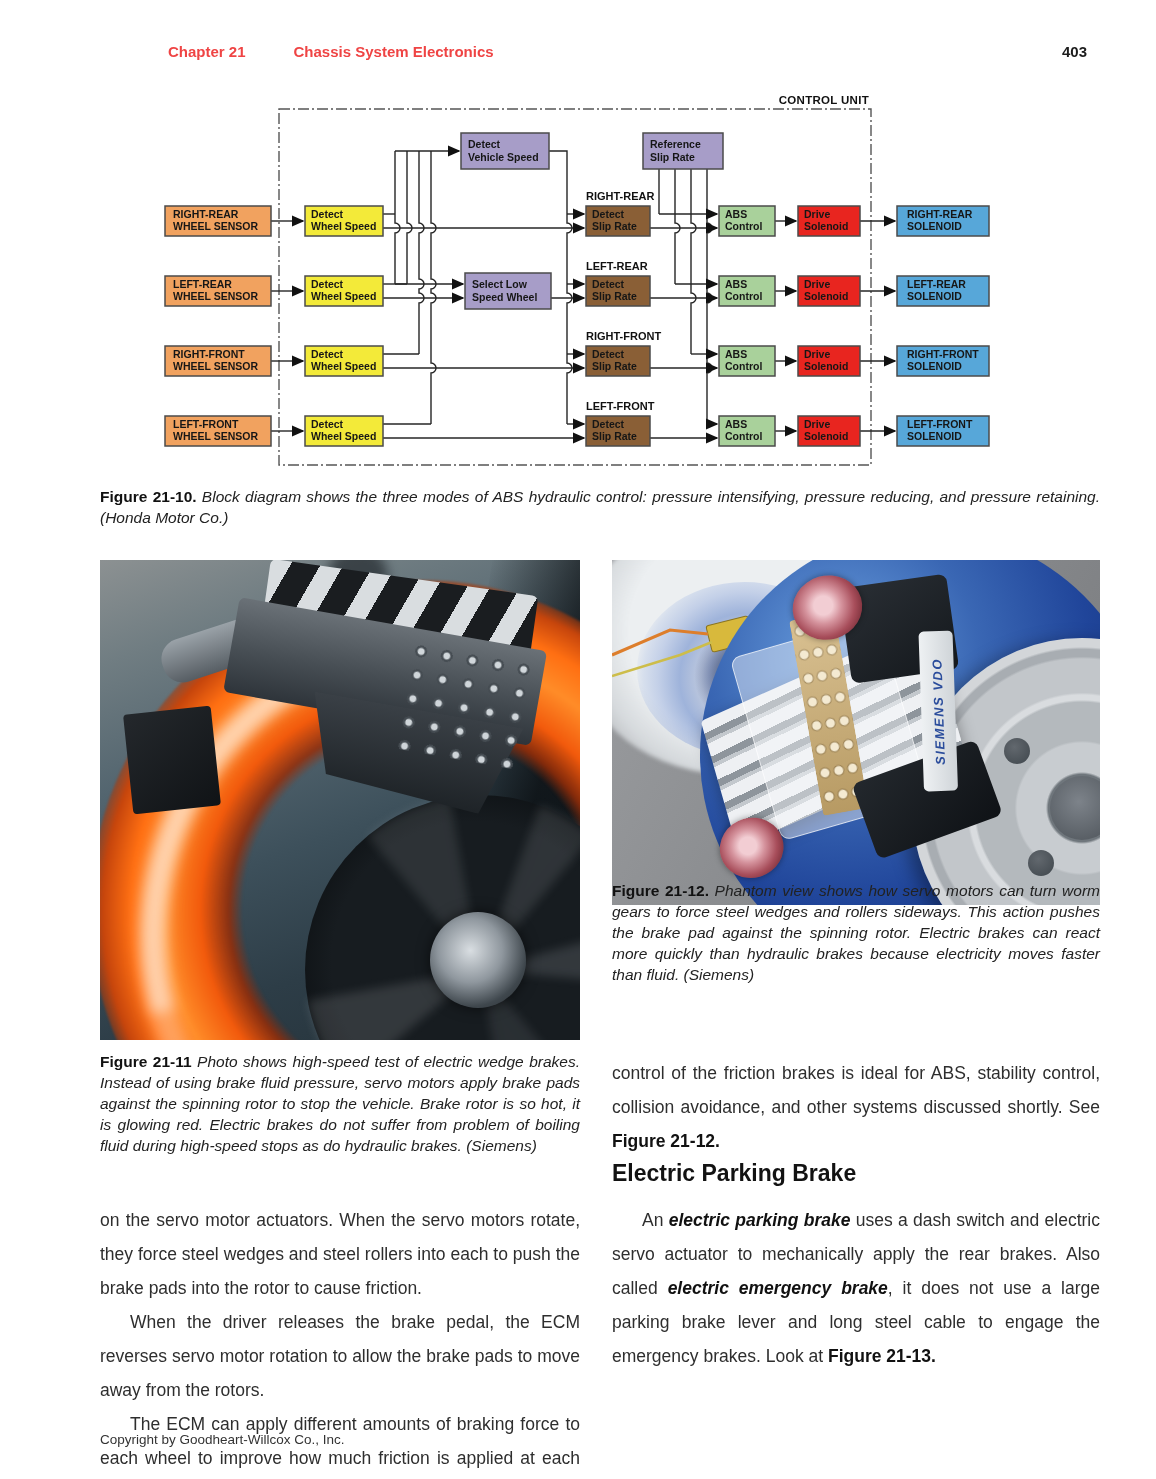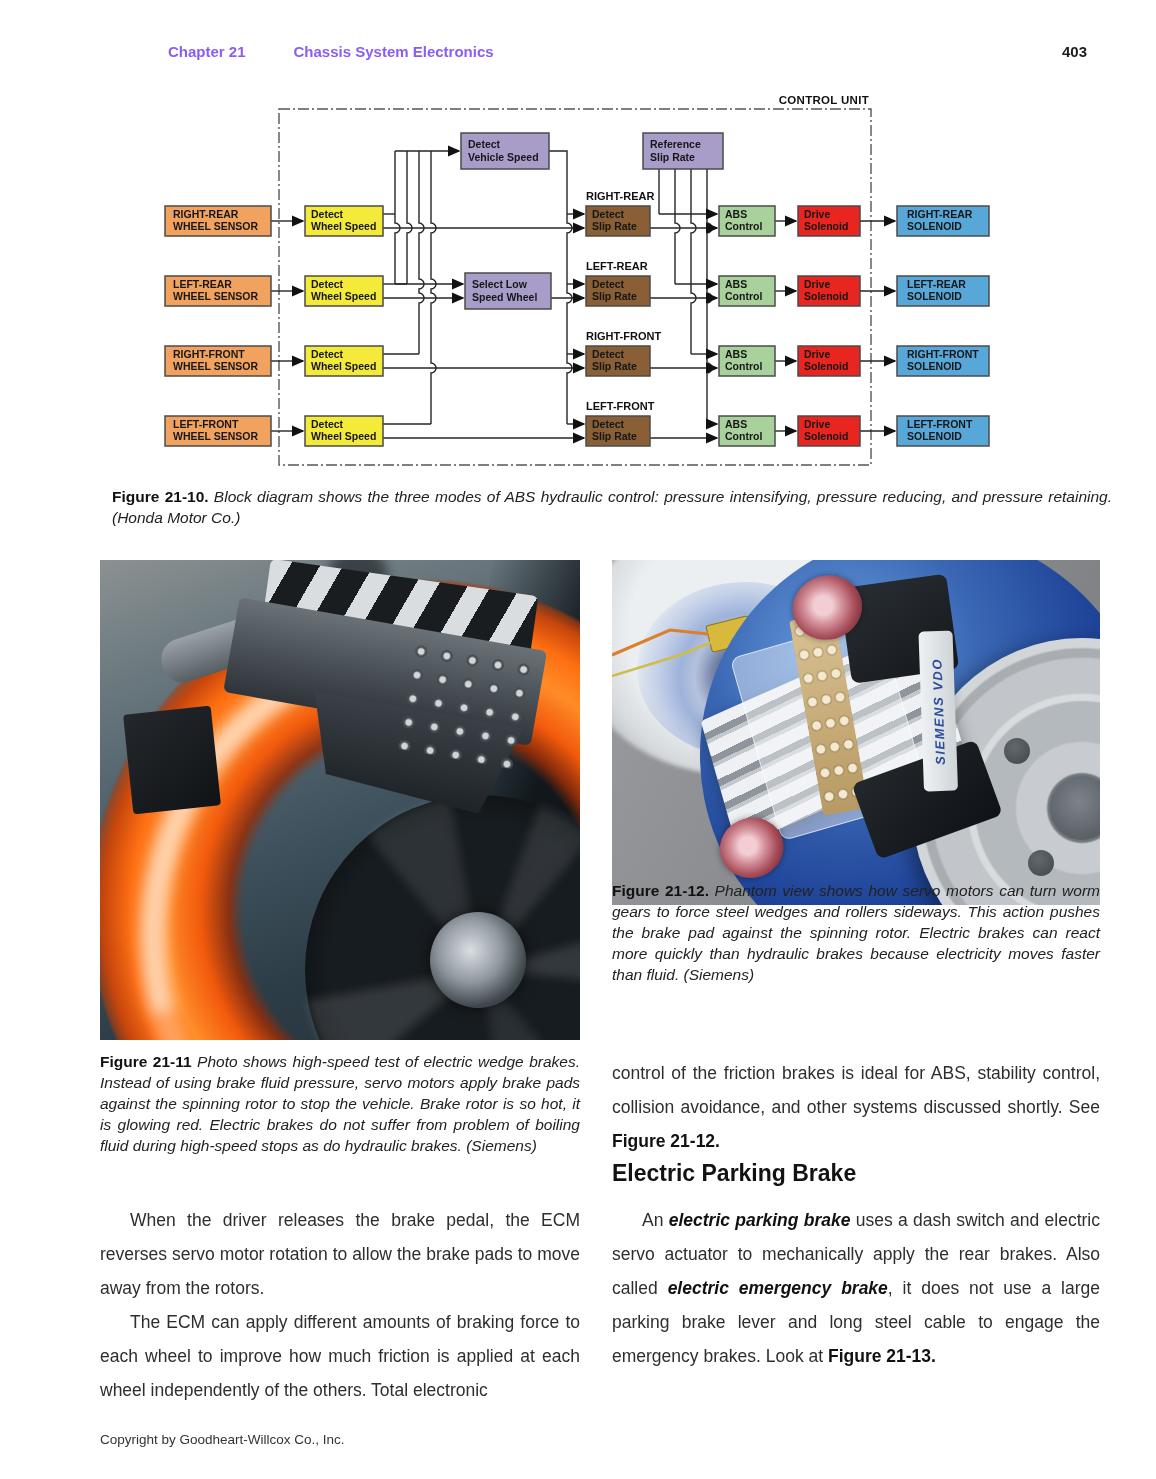--- a/index.html
+++ b/index.html
@@ -1,19 +1,19 @@
 <!DOCTYPE html>
 <html><head>
 <meta charset="utf-8">
 <style>
   html,body{margin:0;padding:0;background:#ffffff;}
   .page{position:relative;width:1156px;height:1479px;background:#fff;overflow:hidden;
         font-family:"Liberation Sans",sans-serif;color:#2e2e2e;}
   
-  .hdr{position:absolute;top:43px;left:168px;font-size:15px;font-weight:bold;color:#8b5cf6;text-align:right;}
+  .hdr{position:absolute;top:43px;left:168px;font-size:15px;font-weight:bold;color:#ef4444;text-align:right;}
   .hdr .ttl{margin-left:48px;}
   .pageno{position:absolute;top:43px;left:1062px;font-size:15px;font-weight:bold;color:#1c1c1c;}
   
   .diagram{position:absolute;left:153px;top:95px;width:845px;height:385px;text-align:center;}
   svg .bx{stroke:#4b4b4b;stroke-width:1.5px;}
   svg text{font-family:"Liberation Sans",sans-serif;}
   svg .bt{font-size:10.5px;font-weight:bold;fill:#161616;}
   svg .rl{font-size:11px;font-weight:bold;fill:#111;}
   svg .cu{font-size:11.5px;font-weight:bold;fill:#111;letter-spacing:.3px;}
   svg .ln{stroke:#262626;stroke-width:1.4;fill:none;}
@@ -307,21 +307,21 @@
       <text class="bt" x="754" y="275">SOLENOID</text>
     </g>
     <g>
       <rect class="bx" x="744" y="321" width="92" height="30" fill="#57A7D9"></rect>
       <text class="bt" x="754" y="333">LEFT-FRONT</text>
       <text class="bt" x="754" y="345">SOLENOID</text>
     </g>
   </svg>
   </div>
 
-  <div class="caption" style="left:112px;top:486px;width:1000px;">
+  <div class="caption" style="left:100px;top:486px;width:1000px;">
     <span class="lbl">Figure 21-10.</span><span> Block diagram shows the three modes of ABS hydraulic control: pressure intensifying, pressure reducing, and pressure retaining. (Honda Motor Co.)</span>
   </div>
 
   <div class="photo p11">
     <div class="ph p11-rightdark"></div>
     <div class="ph p11-chain"></div>
     <div class="ph p11-ring"></div>
     <div class="ph p11-hot"></div>
     <div class="ph p11-hub"></div>
     <div class="ph p11-cap"></div>
@@ -368,20 +368,21 @@
 
   <div class="caption" style="left:612px;top:880px;width:488px;">
     <span class="lbl">Figure 21-12.</span><span> Phantom view shows how servo motors can turn worm gears to force steel wedges and rollers sideways. This action pushes the brake pad against the spinning rotor. Electric brakes can react more quickly than hydraulic brakes because electricity moves faster than fluid. (Siemens)</span>
   </div>
 
   <div class="caption" style="left:100px;top:1051px;width:480px;">
     <span class="lbl">Figure 21-11</span><span> Photo shows high-speed test of electric wedge brakes. Instead of using brake fluid pressure, servo motors apply brake pads against the spinning rotor to stop the vehicle. Brake rotor is so hot, it is glowing red. Electric brakes do not suffer from problem of boiling fluid during high-speed stops as do hydraulic brakes. (Siemens)</span>
   </div>
 
   <div class="col" style="left:100px;top:1203px;width:480px;">
+    <p>on the servo motor actuators. When the servo motors rotate, they force steel wedges and steel rollers into each to push the brake pads into the rotor to cause friction.</p>
     <p class="ind">When the driver releases the brake pedal, the ECM reverses servo motor rotation to allow the brake pads to move away from the rotors.</p>
     <p class="ind">The ECM can apply different amounts of braking force to each wheel to improve how much friction is applied at each wheel independently of the others. Total electronic</p>
   </div>
 
   <div class="col" style="left:612px;top:1056px;width:488px;">
     <p><span>control of the friction brakes is ideal for ABS, stability control, collision avoidance, and other systems discussed shortly. See </span><span class="figref">Figure 21-12.</span></p>
   </div>
 
   <div class="h2" style="left:612px;top:1160px;">Electric Parking Brake</div>
 

